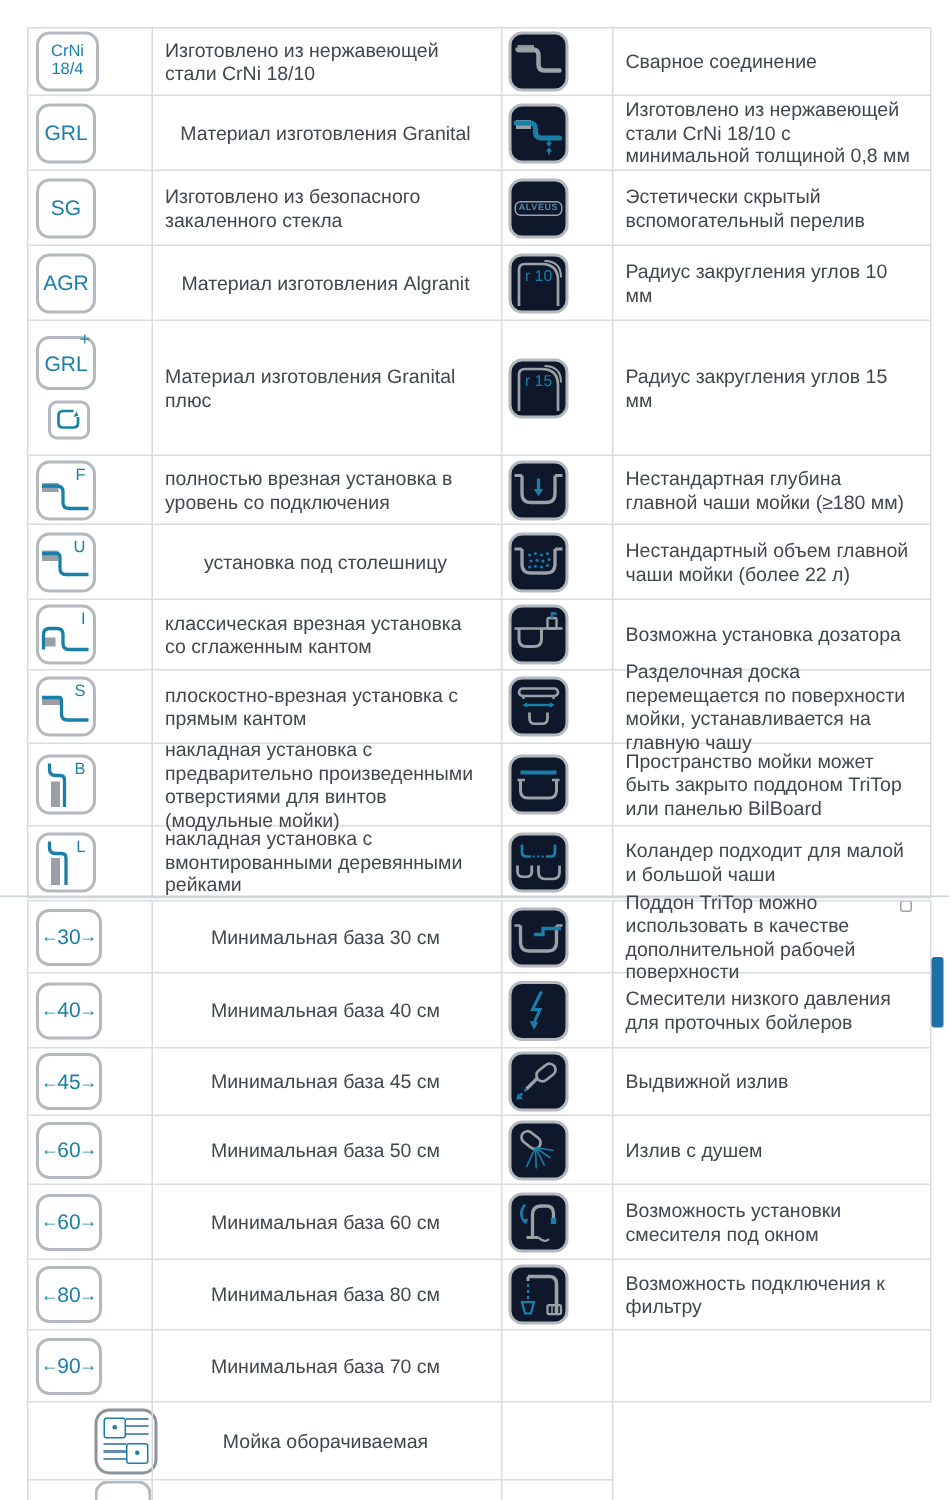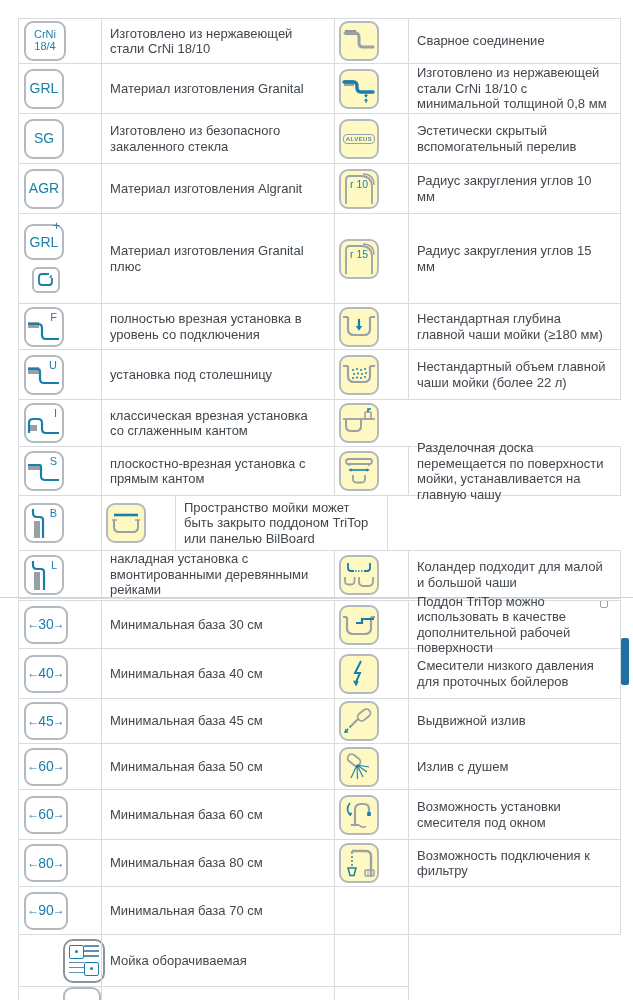--- a/index.html
+++ b/index.html
@@ -7,33 +7,33 @@
         font-family:"Liberation Sans",sans-serif;color:#40474d;}
   .tbl{position:absolute;left:18px;width:603px;border-left:1px solid #d9dcde;
        border-top:1px solid #d9dcde;box-sizing:border-box;}
   .tbl1{top:18px;border-bottom:1px solid #d9dcde;}
   .tbl2{top:600px;}
   .row{display:flex;box-sizing:border-box;}
   .row + .row{border-top:1px solid #d9dcde;}
   .row.cut{border-top:none;}
   .c{display:flex;align-items:center;box-sizing:border-box;}
   .ci{width:82px;padding-left:5px;}
-  .ct{width:233px;padding:4px 10px 4px 8px;border-left:1px solid #d9dcde;}
+  .ct{width:233px;padding:4px 10px 4px 8px;border-left:1px solid #d9dcde;justify-content:center;}
   .ci2{width:74px;padding-left:4px;border-left:1px solid #d9dcde;}
   .ct2{width:213px;padding:4px 8px;border-left:1px solid #d9dcde;border-right:1px solid #d9dcde;}
   .ct2.nr{border-right:none;}
   .cut .bt{border-top:1px solid #d9dcde;height:100%;}
   .txt{font-size:13px;line-height:15.5px;}
   .badge{min-width:40px;height:40px;border:2px solid #b3b9be;border-radius:9px;background:#fff;
          display:flex;align-items:center;justify-content:center;color:#1a7fa8;font-size:14px;
          text-align:center;line-height:1.05;box-sizing:border-box;}
   .sm{font-size:11px;width:42px;}
   .mb{width:44px;height:38px;font-size:14px;}
   .ar{font-size:12px;margin:0 -1px;}
-  .ibox{width:40px;height:40px;border:2px solid #b3b9be;border-radius:9px;background:#fef9c3;
+  .ibox{width:40px;height:40px;border:2px solid #b3b9be;border-radius:9px;background:#0f172a;
         display:flex;align-items:center;justify-content:center;position:relative;box-sizing:border-box;}
   .pbox{width:40px;height:40px;border:2px solid #b3b9be;border-radius:9px;background:#fff;
         position:relative;box-sizing:border-box;}
   .pbox svg{position:absolute;left:1px;bottom:1px;}
   .plt{position:absolute;top:2px;right:5px;color:#1a7fa8;font-size:11px;}
   .stack{display:flex;flex-direction:column;gap:7px;}
   .gp{position:relative;height:36px;}
   .plus{position:absolute;top:-6px;right:2px;font-size:12px;color:#1a7fa8;}
   .rot{width:28px;height:26px;border:2px solid #b3b9be;border-radius:6px;background:#fff;
        display:flex;align-items:center;justify-content:center;margin-left:8px;box-sizing:border-box;}
@@ -257,20 +257,23 @@
       <div class="c ci2">
         <div class="ibox">
           <svg width="34" height="34" viewBox="0 0 34 34">
               <path d="M1,13 H33" stroke="#9aa1a7" stroke-width="1.8" fill="none"></path>
               <path d="M4,13 V20 Q4,25 9,25 H14 Q19,25 19,20 V13" fill="none" stroke="#9aa1a7" stroke-width="2"></path>
               <rect x="23" y="6" width="6" height="7" rx="1" fill="none" stroke="#9aa1a7" stroke-width="1.6"></rect>
               <path d="M26,6 V3 H29" fill="none" stroke="#1a7fa8" stroke-width="1.6"></path>
             </svg>
         </div>
         </div>
+      <div class="c ct2">
+          <span class="txt">Возможна установка дозатора</span>
+        </div>
     </div>
 
     <div class="row" style="height:49px">
       <div class="c ci">
         <div class="pbox">
           <svg width="34" height="30" viewBox="0 0 34 30">
               <rect x="1" y="6" width="12" height="6" fill="#98a0a6"></rect>
               <path d="M1,7 H13 Q14,7 14,10 V18 Q14,22 18,22 H32" fill="none" stroke="#1a7fa8" stroke-width="2.2"></path>
             </svg>
           <span class="plt">S</span>
@@ -297,20 +300,23 @@
 
     <div class="row" style="height:55px">
       <div class="c ci">
         <div class="pbox">
           <svg width="34" height="34" viewBox="0 0 34 34">
               <path d="M6,3 V7 Q6,11 10,11 H13 Q16,11 16,14 V32" fill="none" stroke="#1a7fa8" stroke-width="2.2"></path>
               <rect x="7" y="15" width="6" height="17" fill="#98a0a6"></rect>
             </svg>
           <span class="plt">B</span>
         </div>
+        </div>
+      <div class="c ct">
+          <span class="txt">накладная установка с предварительно произведенными отверстиями для винтов (модульные мойки)</span>
         </div>
       <div class="c ci2">
         <div class="ibox">
           <svg width="34" height="34" viewBox="0 0 34 34">
               <path d="M5,9 H29" stroke="#1a7fa8" stroke-width="2.6" fill="none"></path>
               <path d="M3,14 H8 M26,14 H31" stroke="#9aa1a7" stroke-width="1.6" fill="none"></path>
               <path d="M5,14 V21 Q5,26 10,26 H24 Q29,26 29,21 V14" fill="none" stroke="#9aa1a7" stroke-width="2"></path>
             </svg>
         </div>
         </div>

